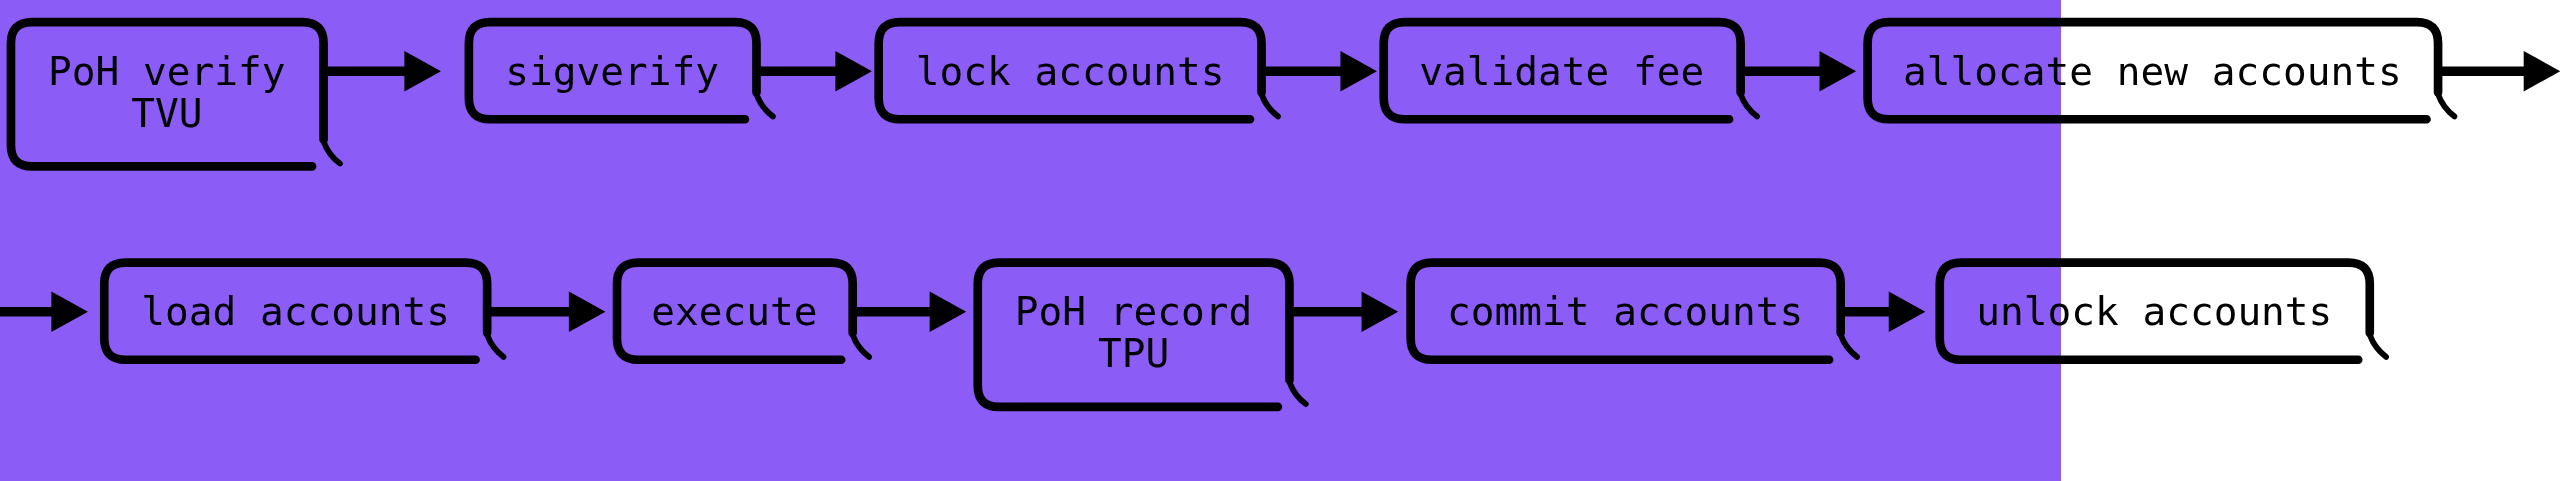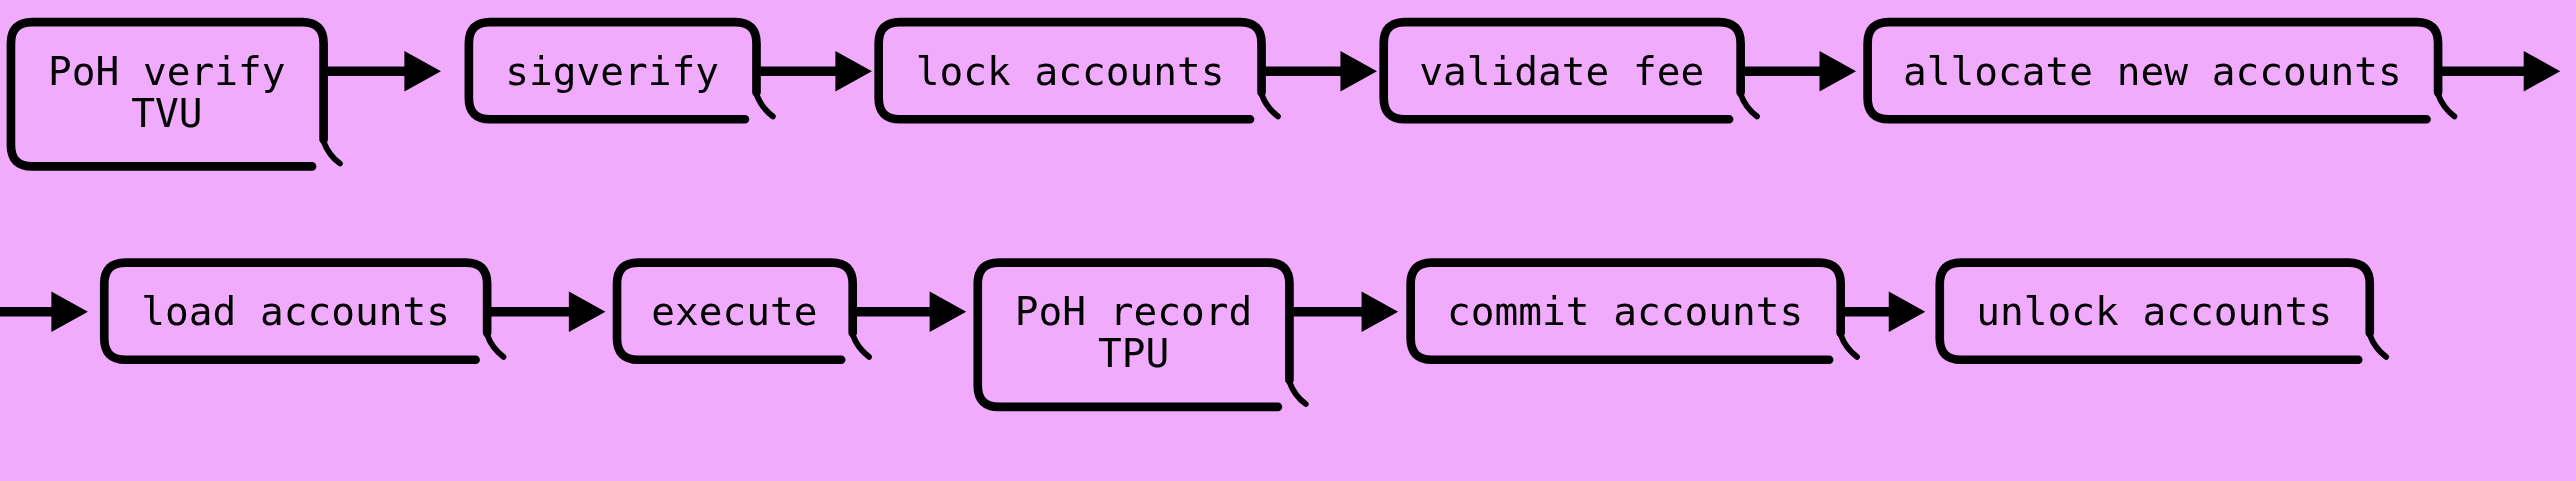--- a/index.html
+++ b/index.html
@@ -1,16 +1,16 @@
 <!DOCTYPE html>
 <html><head>
 <meta charset="utf-8">
 <style>
   html, body { margin: 0; padding: 0; background: #ffffff; }
-  .canvas-wrap { width: 2576px; height: 481px; background: #f0abfc; }
+  .canvas-wrap { width: 2061px; height: 481px; background: #8b5cf6; }
   svg { display: block; }
   .box {
     fill: none;
     stroke: #000000;
     stroke-width: 9;
     stroke-linecap: round;
     stroke-linejoin: round;
   }
   .tail {
     fill: none;

